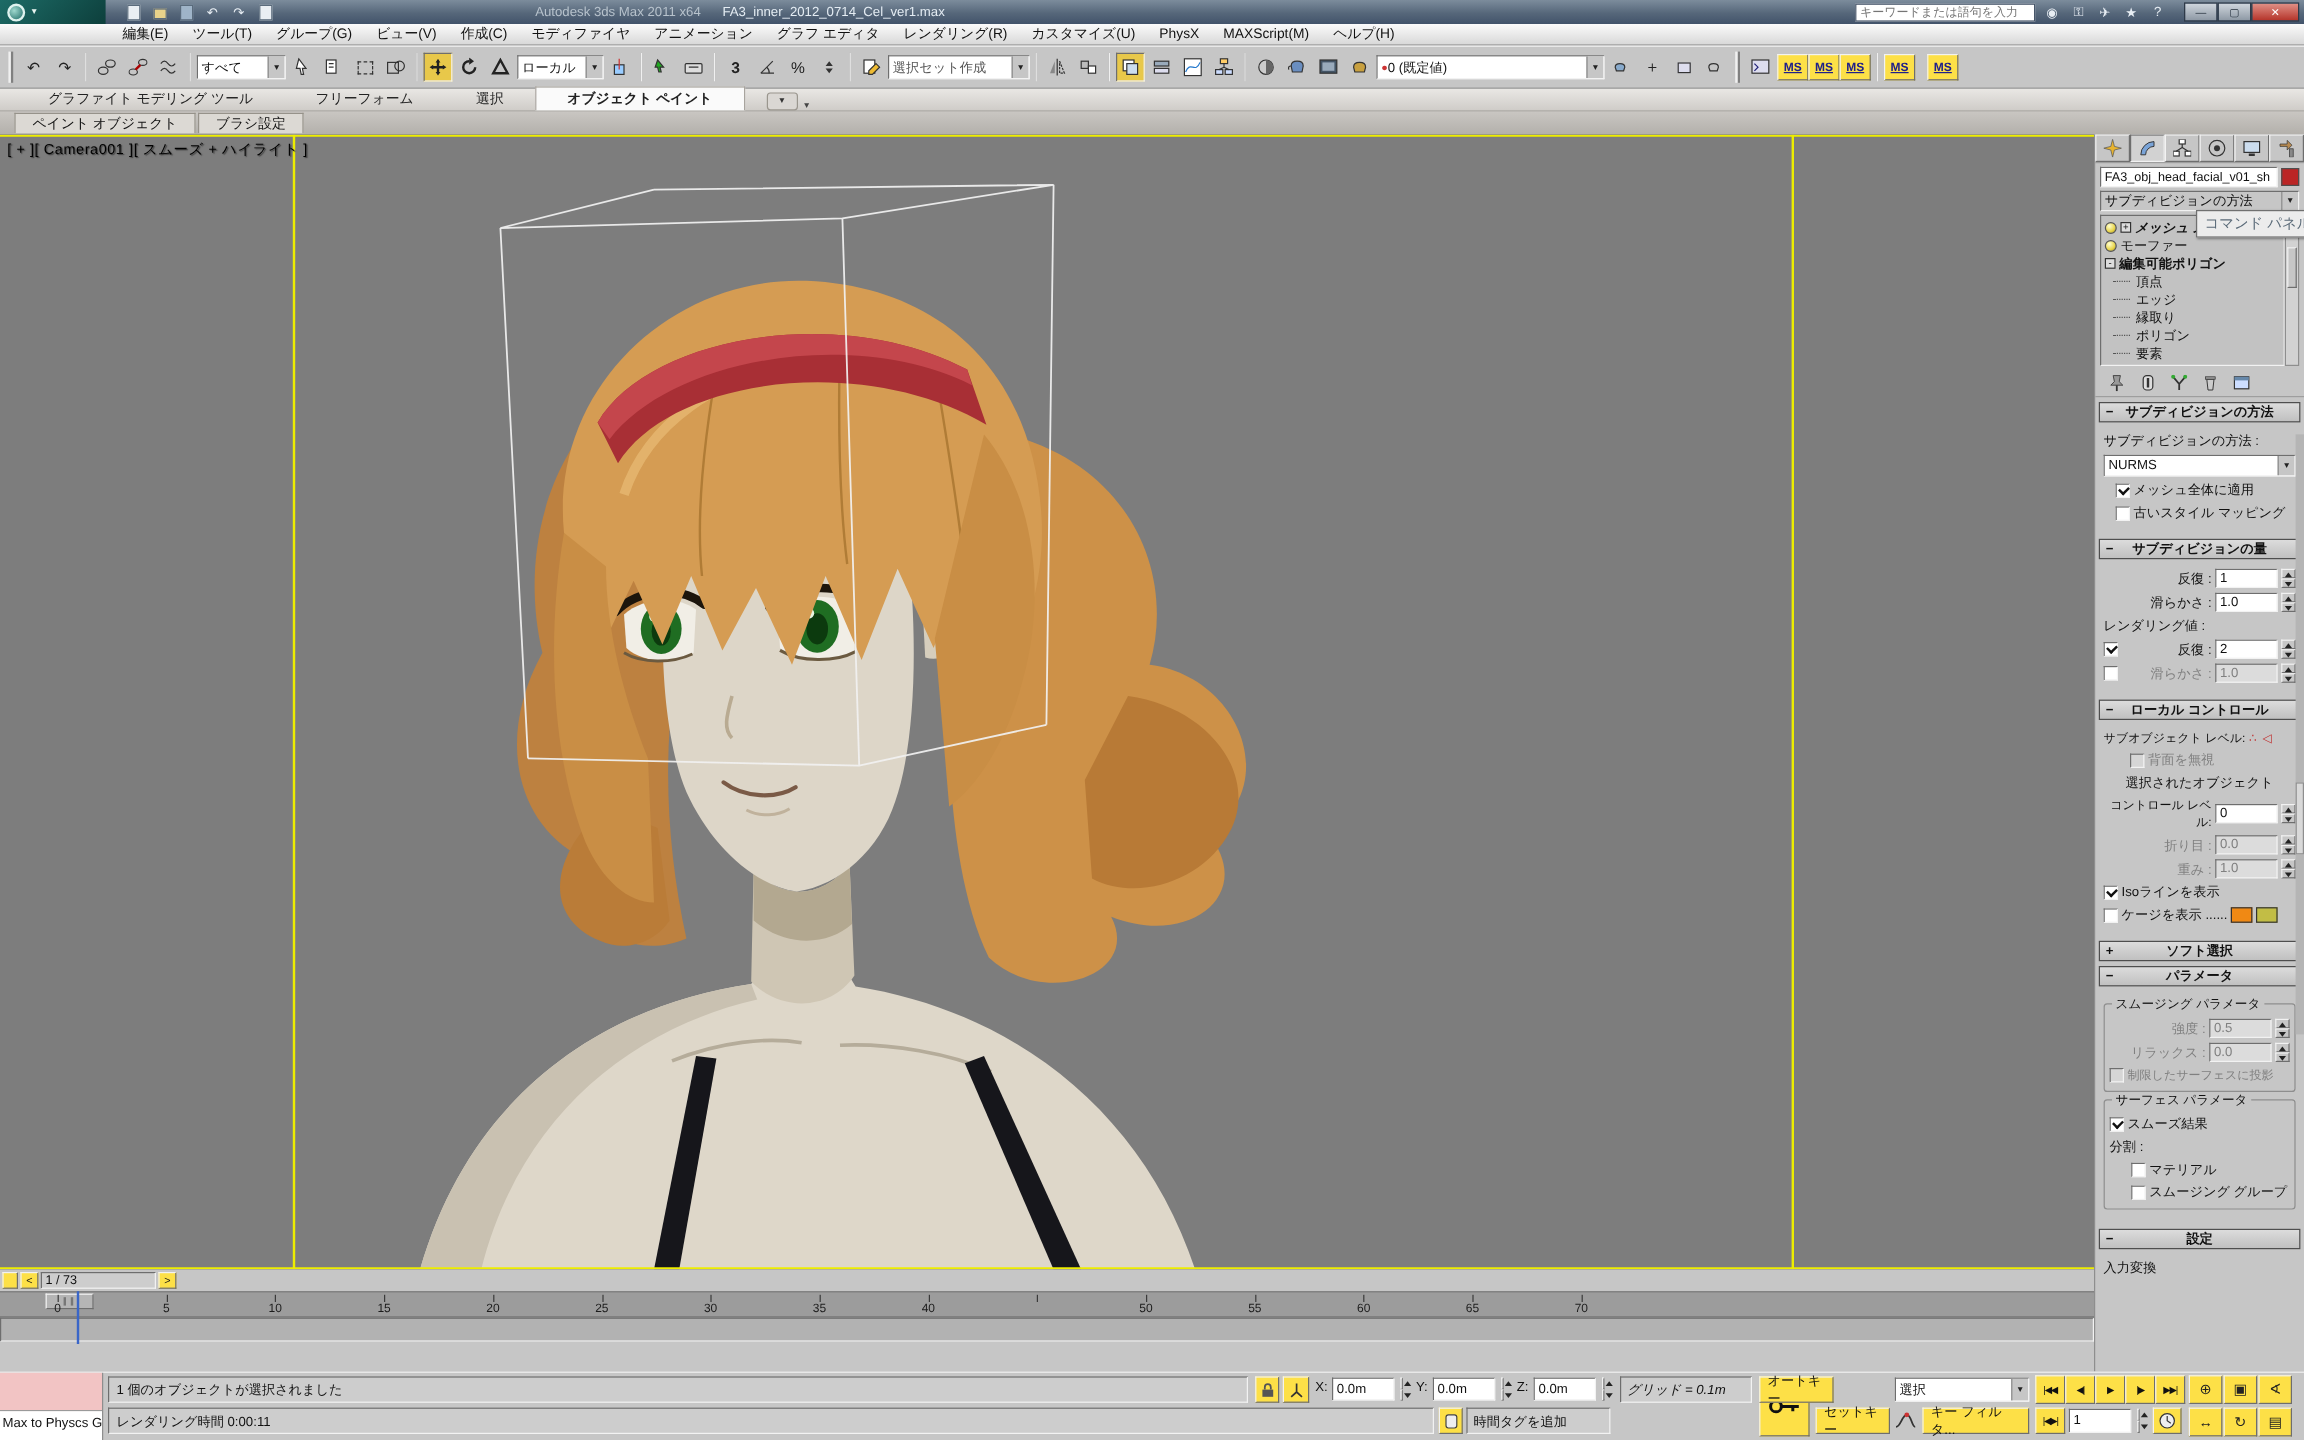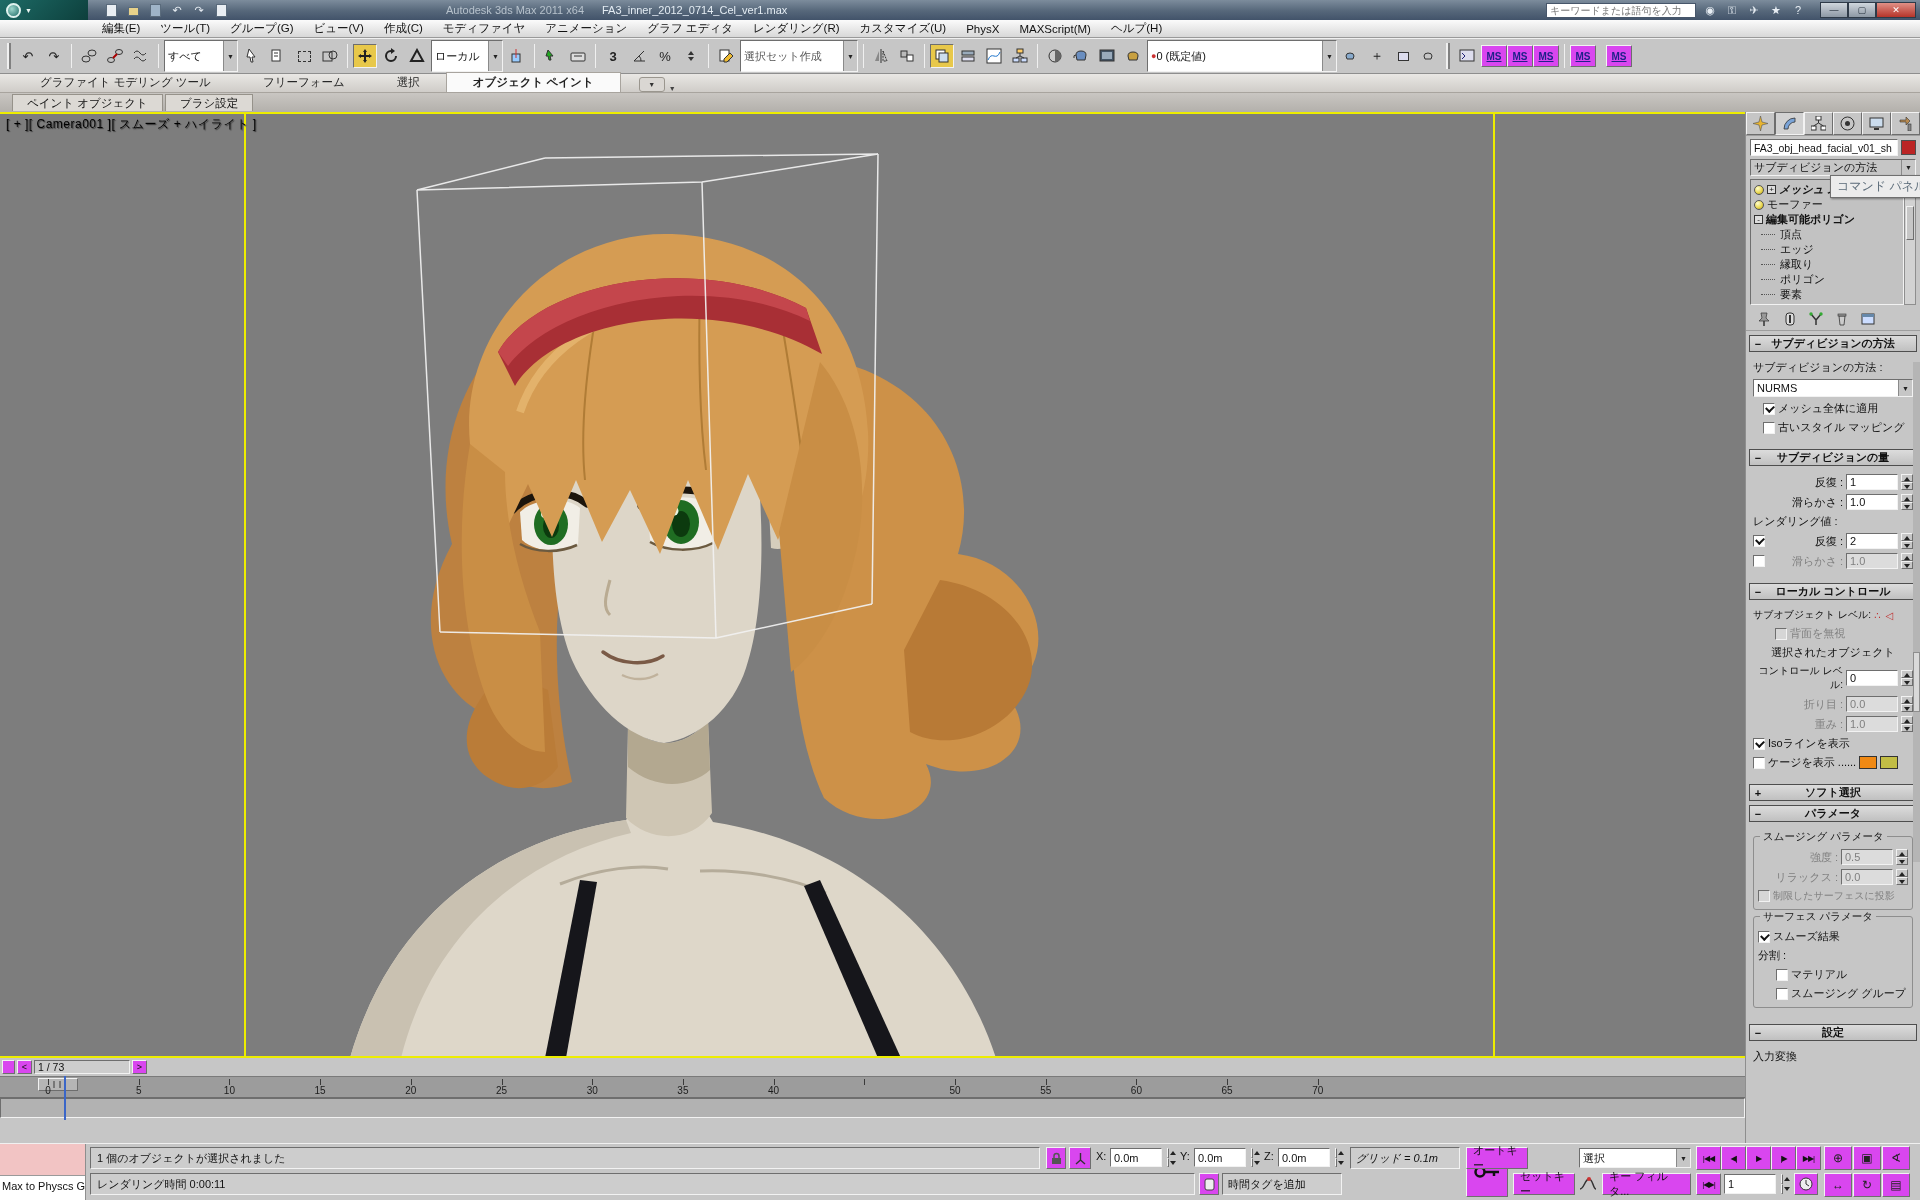--- a/index.html
+++ b/index.html
@@ -1,21 +1,21 @@
 <!DOCTYPE html>
 <html><head>
 <meta charset="utf-8">
 <style>
   * { box-sizing: border-box; margin:0; padding:0; }
   html,body { width:1920px; height:1200px; overflow:hidden; }
   body { font-family:"Liberation Sans", sans-serif; font-size:12px; background:#c6c6c6; color:#111; }
   #app { position:relative; width:1920px; height:1200px; }
 
   
-  .raised { background:#d946ef; border:1px solid; border-color:#f2f2f2 #6e6e6e #6e6e6e #f2f2f2; }
+  .raised { background:#fde047; border:1px solid; border-color:#f2f2f2 #6e6e6e #6e6e6e #f2f2f2; }
   .sunken { background:#cdcdcd; border:1px solid; border-color:#6e6e6e #f2f2f2 #f2f2f2 #6e6e6e; }
   .field  { background:#ffffff; border:1px solid; border-color:#6e6e6e #f2f2f2 #f2f2f2 #6e6e6e; padding:0 3px; font-size:11px; display:flex; align-items:center; }
   .field.dis { color:#8a8a8a; background:#dcdcdc; }
   .spin { width:12px; display:flex; flex-direction:column; }
   .spin i { flex:1; background:#c6c6c6; border:1px solid; border-color:#f2f2f2 #6e6e6e #6e6e6e #f2f2f2; position:relative; }
   .spin i::after { content:""; position:absolute; left:2px; top:2px; border-left:3px solid transparent; border-right:3px solid transparent; }
   .spin i.up::after { border-bottom:4px solid #222; }
   .spin i.dn::after { border-top:4px solid #222; }
   .chk { width:12px; height:12px; background:#fff; border:1px solid; border-color:#6e6e6e #f2f2f2 #f2f2f2 #6e6e6e; position:relative; flex:0 0 auto; }
   .chk.on::after { content:""; position:absolute; left:2px; top:1px; width:6px; height:4px; border-left:2px solid #111; border-bottom:2px solid #111; transform:rotate(-45deg); }
@@ -49,21 +49,21 @@
   #menubar { position:absolute; left:0; top:20px; width:1920px; height:18px; background:linear-gradient(180deg,#fbfbfb,#d8d8d8); border-bottom:1px solid #9a9a9a; display:flex; align-items:center; padding-left:92px; }
   .menu-item { padding:0 10px; font-size:11.5px; color:#111; }
 
   
   #toolbar { position:absolute; left:0; top:38px; width:1920px; height:36px; background:#c6c6c6; border-top:1px solid #f0f0f0; border-bottom:1px solid #8e8e8e; display:flex; align-items:center; gap:2px; padding:0 4px; }
   .grip { width:4px; height:26px; border-left:2px solid #f0f0f0; border-right:2px solid #808080; margin:0 3px; }
   .tsep { width:1px; height:24px; background:#8e8e8e; border-right:1px solid #f0f0f0; margin:0 3px; }
   .tbico { width:24px; height:24px; display:flex; align-items:center; justify-content:center; font-size:13px; color:#222; border:1px solid transparent; }
   .tbico.active { background:#e8c84a; border:1px solid; border-color:#6e6e6e #f2f2f2 #f2f2f2 #6e6e6e; }
   .tbico svg { display:block; }
-  .tb-combo { height:32px; }
+  .tb-combo { height:20px; }
   .msbtn { width:26px; height:22px; font-size:10px; font-weight:bold; color:#20208a; text-decoration:underline; display:flex; align-items:center; justify-content:center; }
 
   
   #ribbontabs { position:absolute; left:0; top:74px; width:1920px; height:19px; background:linear-gradient(180deg,#e9e7e4,#cfccc8); border-bottom:1px solid #a8a49e; display:flex; align-items:flex-end; padding-left:14px; }
   .rtab { padding:2px 26px; font-size:11.5px; color:#222; }
   .rtab.active { background:#fafafa; border:1px solid #a8a49e; border-bottom:none; font-weight:bold; }
   .rtab-menu { margin-left:18px; width:26px; height:15px; background:#dad7d3; border:1px solid #9a968e; border-radius:3px; display:flex; align-items:center; justify-content:center; font-size:7px; color:#333; }
   #paneltabs { position:absolute; left:0; top:93px; width:1920px; height:19px; background:linear-gradient(180deg,#c9c6c2,#b3b0ab); display:flex; align-items:center; padding-left:12px; }
   .ptab { padding:1px 14px; font-size:11.5px; background:linear-gradient(180deg,#efedeа,#d4d1cc); background:#dcd9d4; border:1px solid #96928a; border-bottom:none; height:17px; display:flex; align-items:center; }
   .ptab + .ptab { margin-left:2px; }

